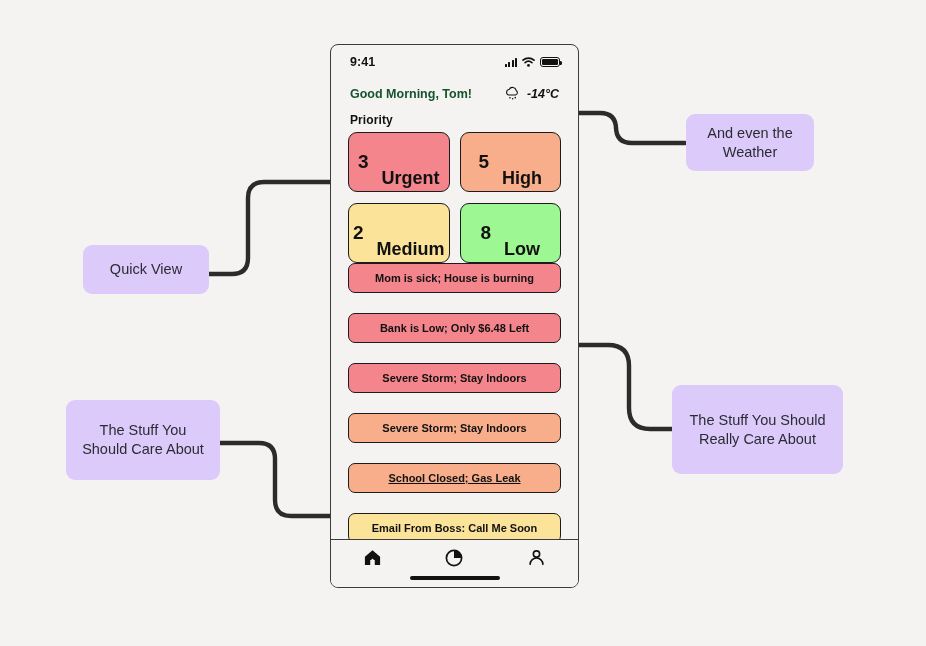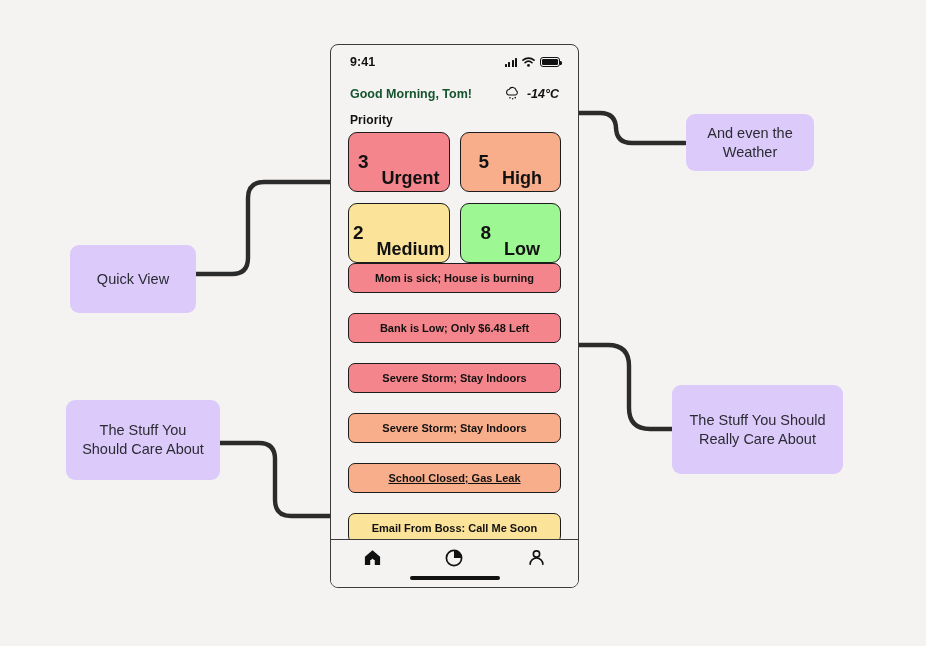--- a/index.html
+++ b/index.html
@@ -130,21 +130,21 @@
 
 <div id="canvas">
 
   <svg id="connectors" viewBox="0 0 926 646" fill="none">
     <path d="M192 274 H232 Q248 274 248 258 V198 Q248 182 264 182 H345" stroke="#2B2B2B" stroke-width="4.4" stroke-linecap="round" fill="none"></path>
     <path d="M565 113 H600 Q616 113 616 129 V127 Q616 143 632 143 H685" stroke="#2B2B2B" stroke-width="4.4" stroke-linecap="round" fill="none"></path>
     <path d="M219 443 H259 Q275 443 275 459 V500 Q275 516 291 516 H345" stroke="#2B2B2B" stroke-width="4.4" stroke-linecap="round" fill="none"></path>
     <path d="M565 345 H608 Q629 345 629 366 V408 Q629 429 650 429 H672" stroke="#2B2B2B" stroke-width="4.4" stroke-linecap="round" fill="none"></path>
   </svg>
 
-  <div class="callout" style="left:70px; top:245px; width:126px; height:68px;">
+  <div class="callout" style="left:83px; top:245px; width:126px; height:49px;">
     <span>Quick View</span>
   </div>
 
   <div class="callout" style="left:686px; top:114px; width:128px; height:57px;">
     <span>And even the Weather</span>
   </div>
 
   <div class="callout" style="left:66px; top:400px; width:154px; height:80px;">
     <span>The Stuff You Should Care About</span>
   </div>

